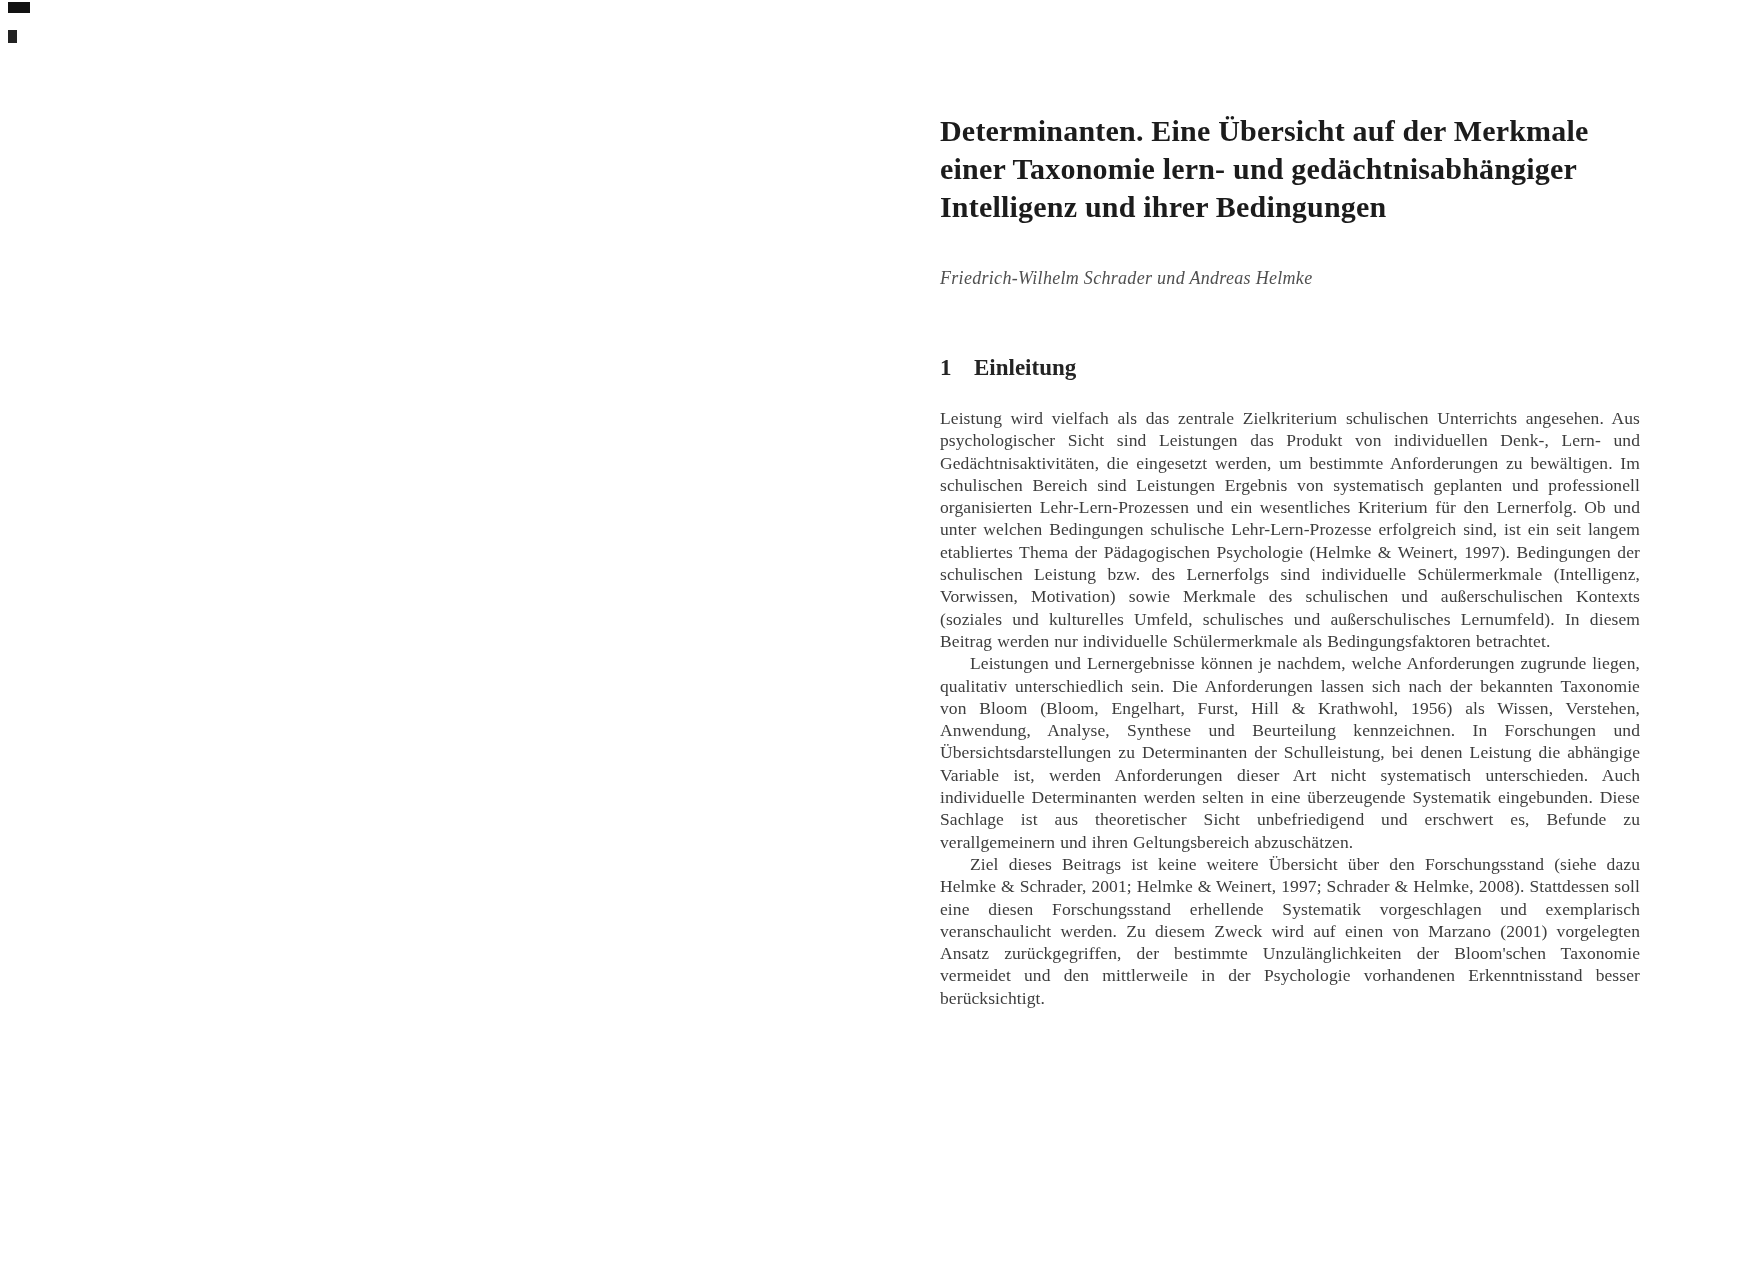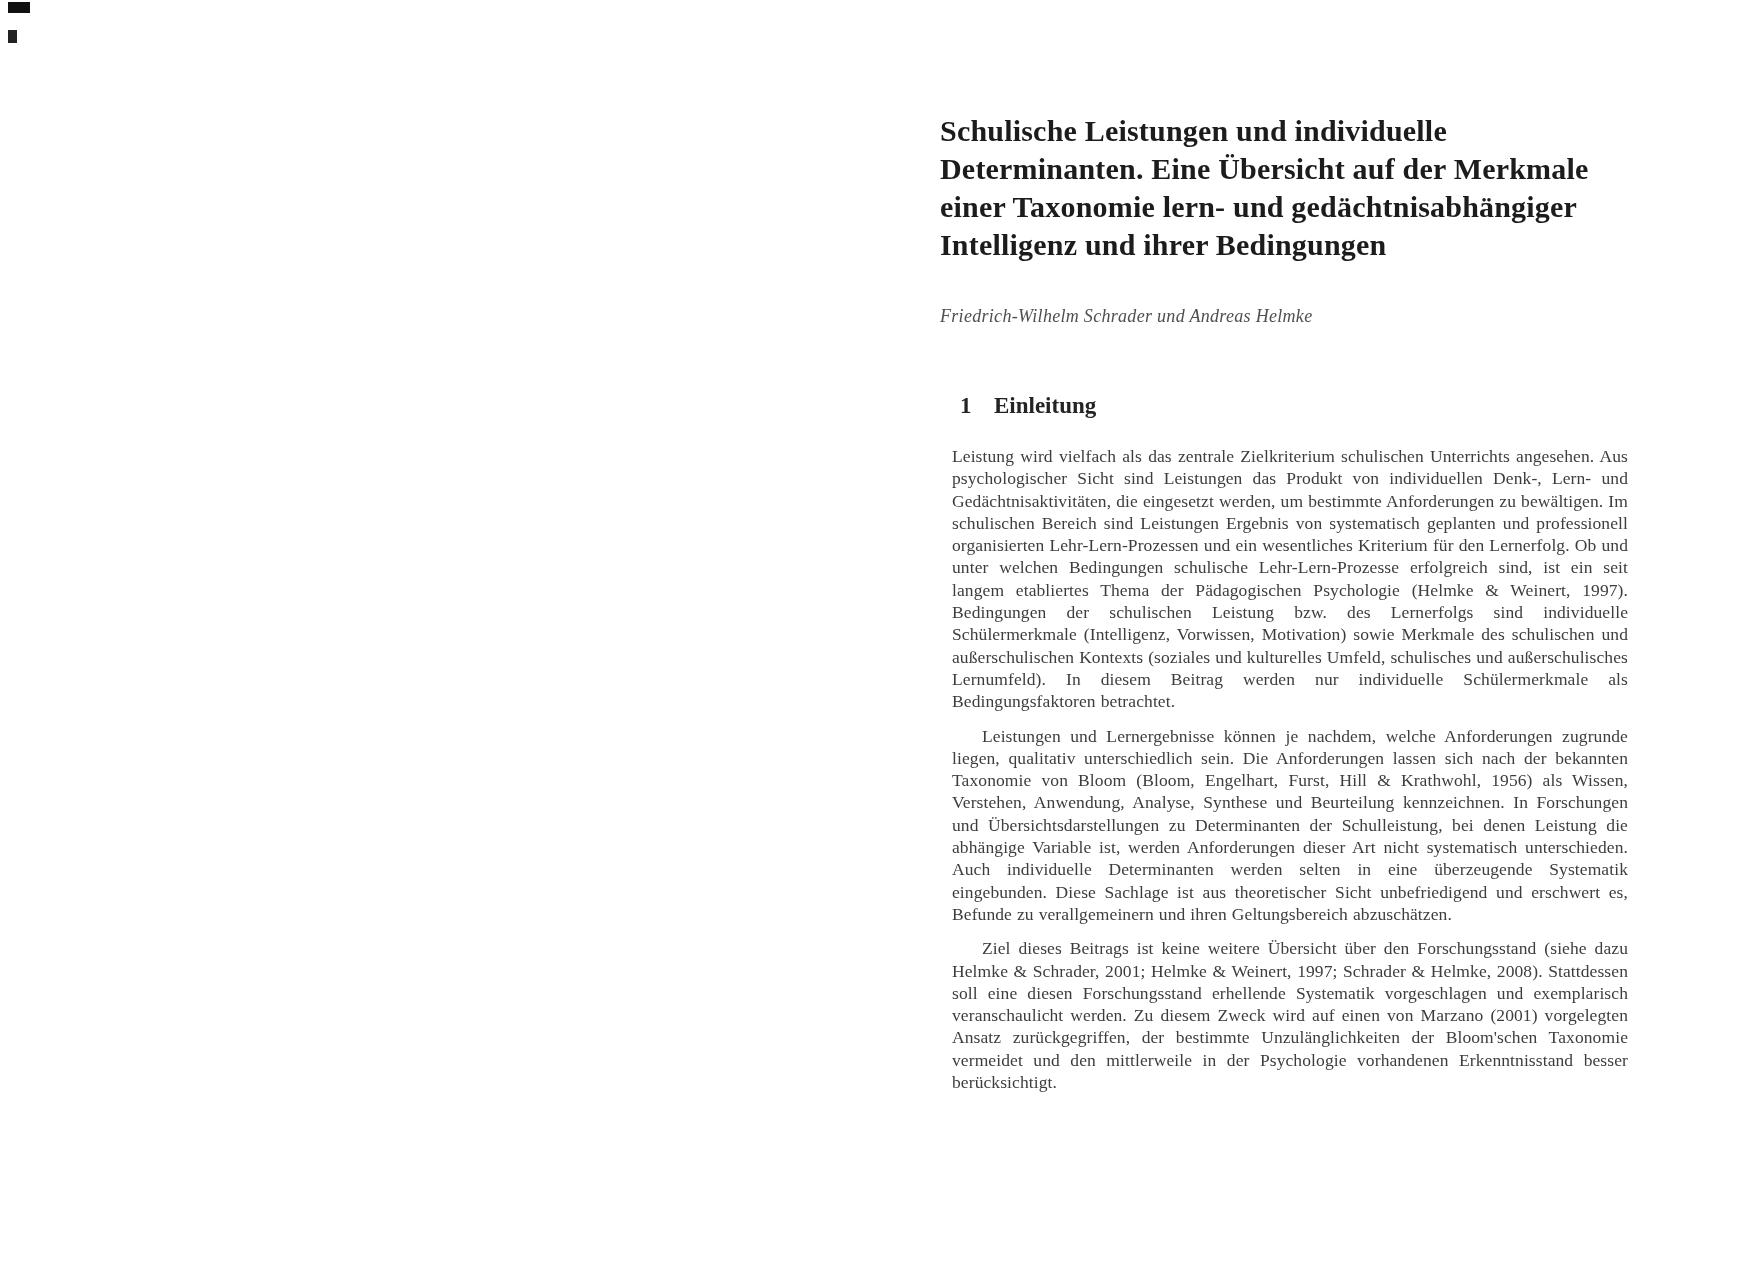--- a/index.html
+++ b/index.html
@@ -46,55 +46,53 @@
     font-style: italic;
     font-size: 18px;
     color: #4f4f4f;
     letter-spacing: 0.3px;
   }
   .section-heading {
     margin-top: 66px;
     font-weight: bold;
     font-size: 23px;
     color: #242424;
-    margin-left: 20px;
   }
   .section-heading .sec-num {
     display: inline-block;
     width: 34px;
   }
   .body-text {
     margin-top: 26px;
     font-size: 17.5px;
     line-height: 22.3px;
     color: #3d3d3d;
     text-align: justify;
     letter-spacing: 0.1px;
     word-spacing: 0.5px;
   }
   .body-text p {
-    margin: 12px;
+    margin: 0;
     padding: 0;
   }
   .body-text p.indent {
     text-indent: 30px;
   }
 </style>
 </head>
 <body>
 
 <div id="page">
 
   <div class="artifact-a"></div>
   <div class="artifact-b"></div>
 
   <div id="content">
 
     <div class="title-block">
-      <div>Schulische Leistungen und individuelle</div>
       <div>Determinanten. Eine Übersicht auf der Merkmale</div>
       <div>einer Taxonomie lern- und gedächtnisabhängiger</div>
       <div>Intelligenz und ihrer Bedingungen</div>
     </div>
 
     <div class="authors">Friedrich-Wilhelm Schrader und Andreas Helmke</div>
 
     <div class="section-heading">
       <span class="sec-num">1</span><span>Einleitung</span>
     </div>

